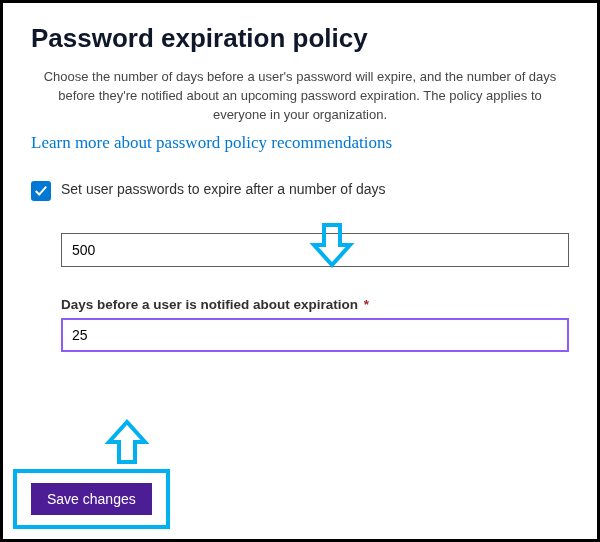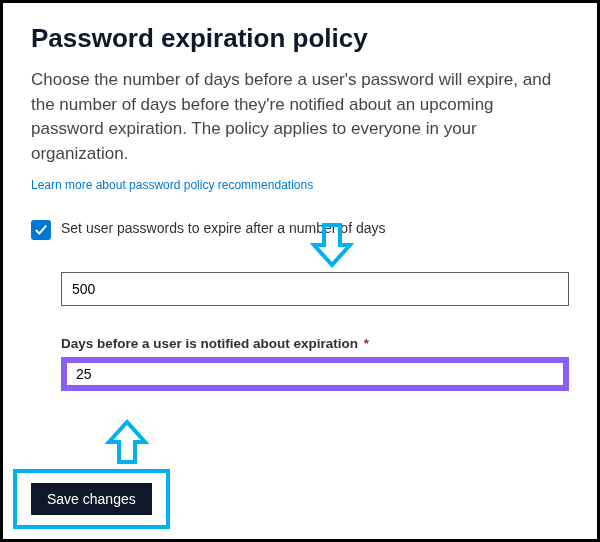--- a/index.html
+++ b/index.html
@@ -13,32 +13,34 @@
       position: relative;
       color: #323130;
     }
     h1 {
       font-size: 26px;
       font-weight: 700;
       margin-bottom: 14px;
       color: #0f172a;
     }
     .desc {
-      font-size: 17px;
+      font-size: 13px;
       line-height: 1.45;
       color: #484644;
       margin-bottom: 8px;
+      text-align: center;
     }
     .link {
-      font-size: 12px;
+      font-size: 17px;
       color: #0078d4;
       text-decoration: none;
       display: inline-block;
       margin-bottom: 28px;
       cursor: pointer;
+      font-family: Liberation Serif, serif;
     }
     .checkbox-row {
       display: flex;
       align-items: flex-start;
       gap: 10px;
       margin-bottom: 32px;
     }
     .checkbox {
       width: 20px;
       height: 20px;
@@ -70,33 +72,33 @@
     .field-input {
       width: 100%;
       height: 34px;
       border: 1px solid #605e5c;
       padding: 3px 10px;
       font-size: 14px;
       font-family: inherit;
       outline: none;
     }
     .field-input.focused {
-      border: 6px solid #8b5cf6;
+      border: 2px solid #8b5cf6;
       padding: 0 9px;
     }
     .save-wrap {
       position: absolute;
       left: 10px;
       bottom: 10px;
       border: 4px solid #00b0f0;
       padding: 10px 14px;
       display: inline-block;
     }
     .save-btn {
-      background: #0f172a;
+      background: #4c1d95;
       color: #fff;
       border: none;
       font-size: 14px;
       padding: 8px 16px;
       cursor: pointer;
       font-family: inherit;
     }
     .arrow {
       position: absolute;
       pointer-events: none;

